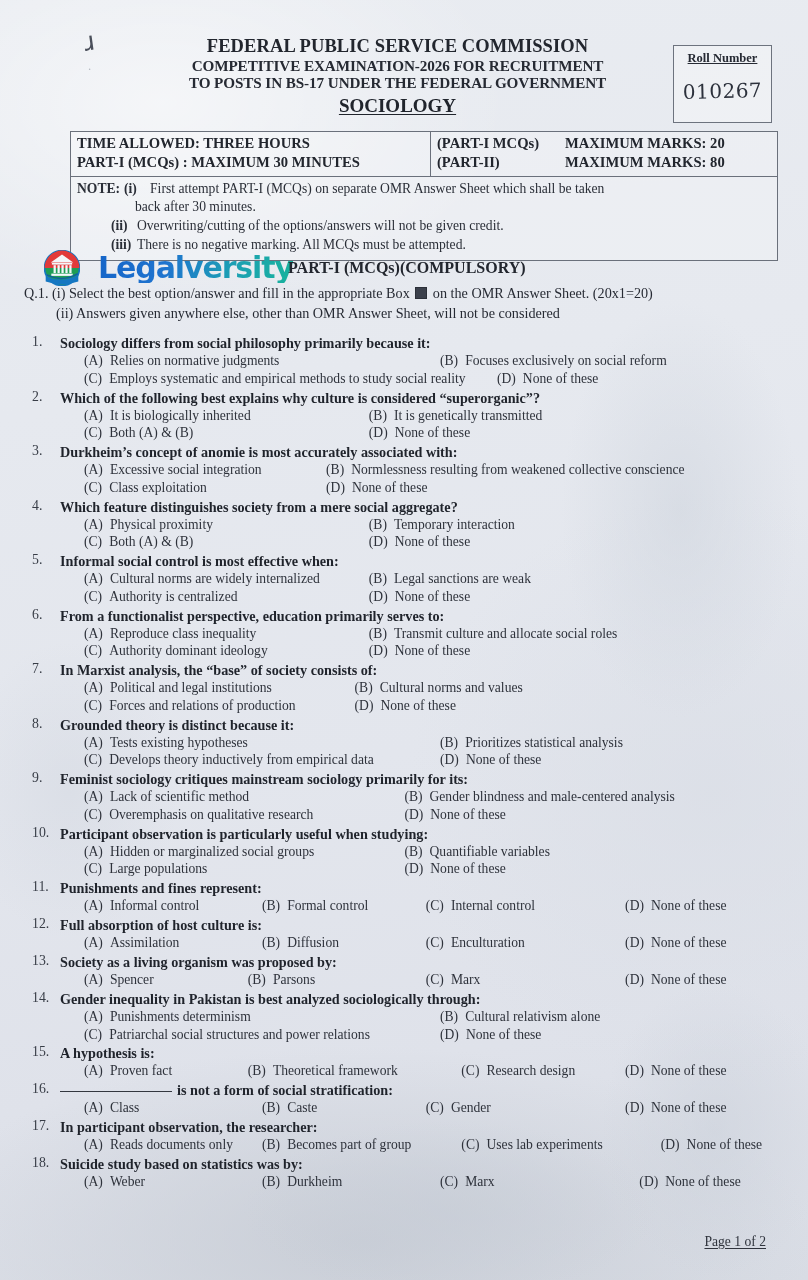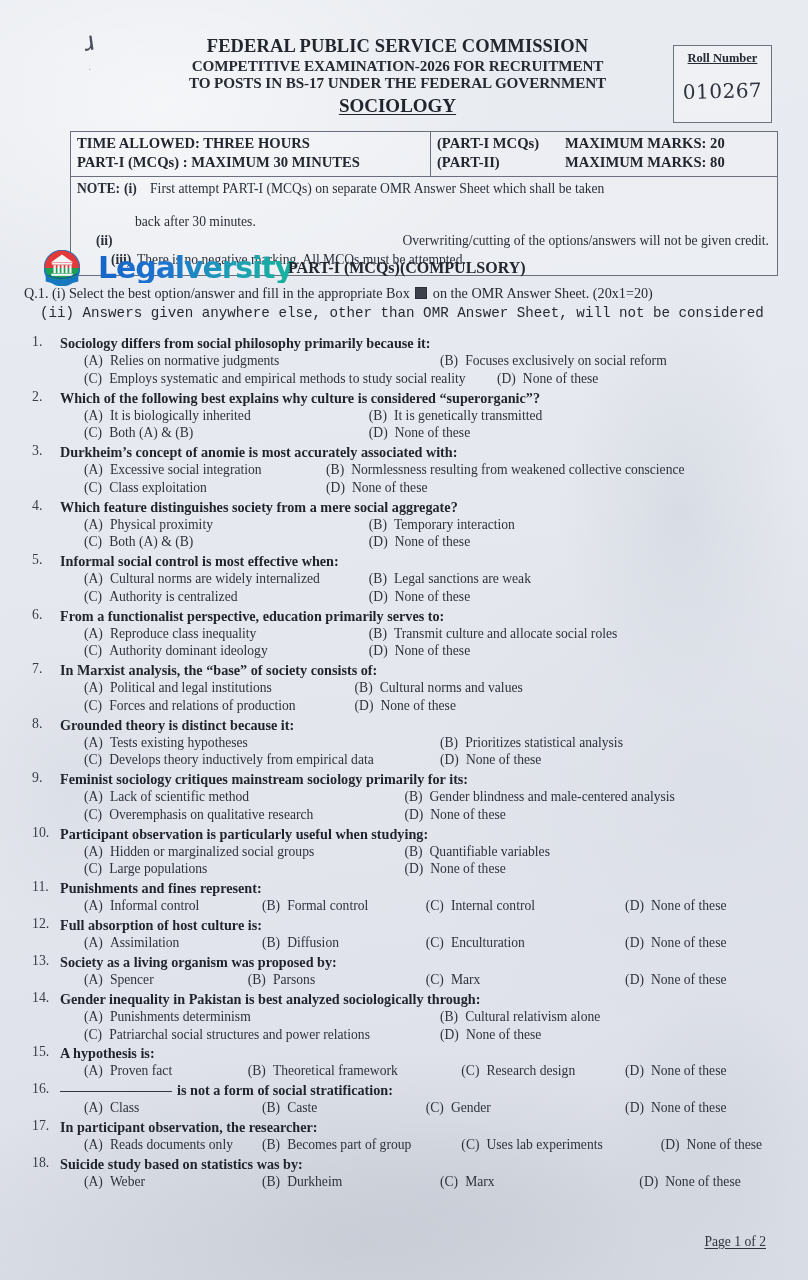--- a/index.html
+++ b/index.html
@@ -153,21 +153,21 @@
     font-weight: bold;
     white-space: nowrap;
     padding-right: 4px;
   }
   .note-rom {
     width: 26px;
     font-weight: bold;
     text-align: left;
     flex: none;
   }
-  .note-indent { margin-left: 58px; margin-top: 15px; }
+  .note-indent { margin-left: 58px; }
   .note-txt { color: #2a2e37; }
 
   
   .brand {
     position: absolute;
     left: 44px;
     top: 250px;
     display: flex;
     align-items: center;
     gap: 18px;
@@ -196,21 +196,21 @@
   .q1-lines {
     position: absolute;
     left: 24px;
     top: 283px;
     width: 768px;
     font-size: 14.2px;
     line-height: 1.42;
     color: #262a33;
   }
   .q1-i { display: block; }
-  .q1-ii { display: block; margin-left: 16px; font-family: Liberation Mono, monospace; }
+  .q1-ii { display: block; margin-left: 32px; }
   .omr-box {
     display: inline-block;
     width: 10px;
     height: 10px;
     background: #3b404b;
     border: 1px solid #2b2f38;
     vertical-align: -1px;
     margin: 0 2px;
   }
 
@@ -329,21 +329,21 @@
     </div>
     <div class="note-wrap">
       <div class="note-row">
         <span class="note-key">NOTE:</span>
         <span class="note-rom">(i)</span>
         <span class="note-txt">First attempt PART-I (MCQs) on separate OMR Answer Sheet which shall be taken</span>
       </div>
       <div class="note-row note-indent">
         <span class="note-txt">back after 30 minutes.</span>
       </div>
-      <div class="note-row" style="margin-left:19px;justify-content:space-between;">
+      <div class="note-row" style="margin-left:34px;">
         <span class="note-rom">(ii)</span>
         <span class="note-txt">Overwriting/cutting of the options/answers will not be given credit.</span>
       </div>
       <div class="note-row" style="margin-left:34px;">
         <span class="note-rom">(iii)</span>
         <span class="note-txt">There is no negative marking. All MCQs must be attempted.</span>
       </div>
     </div>
   </div>
 

